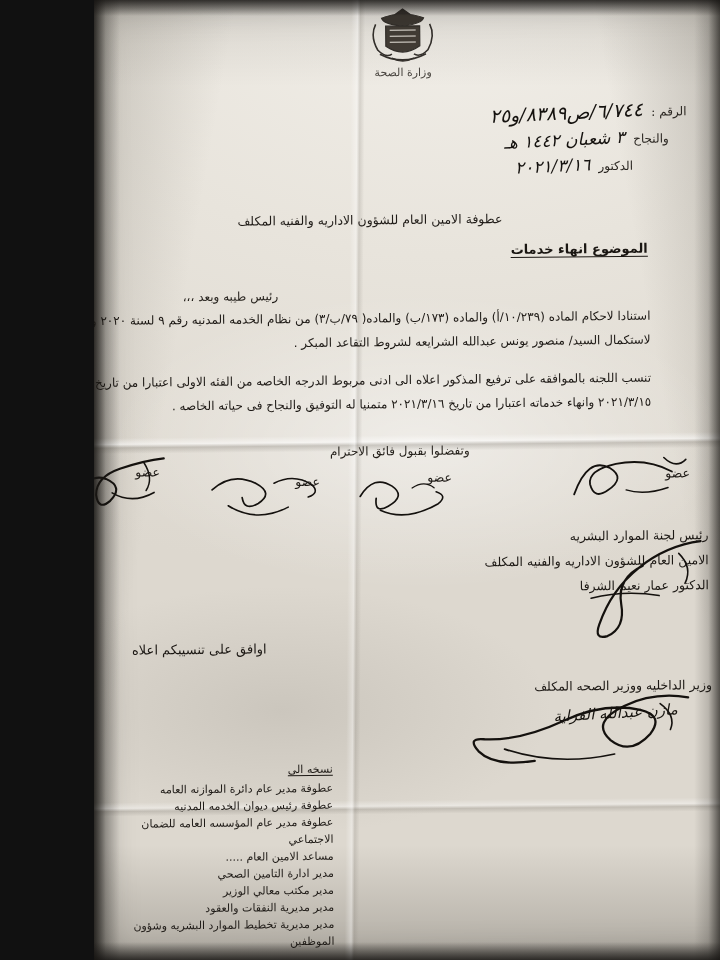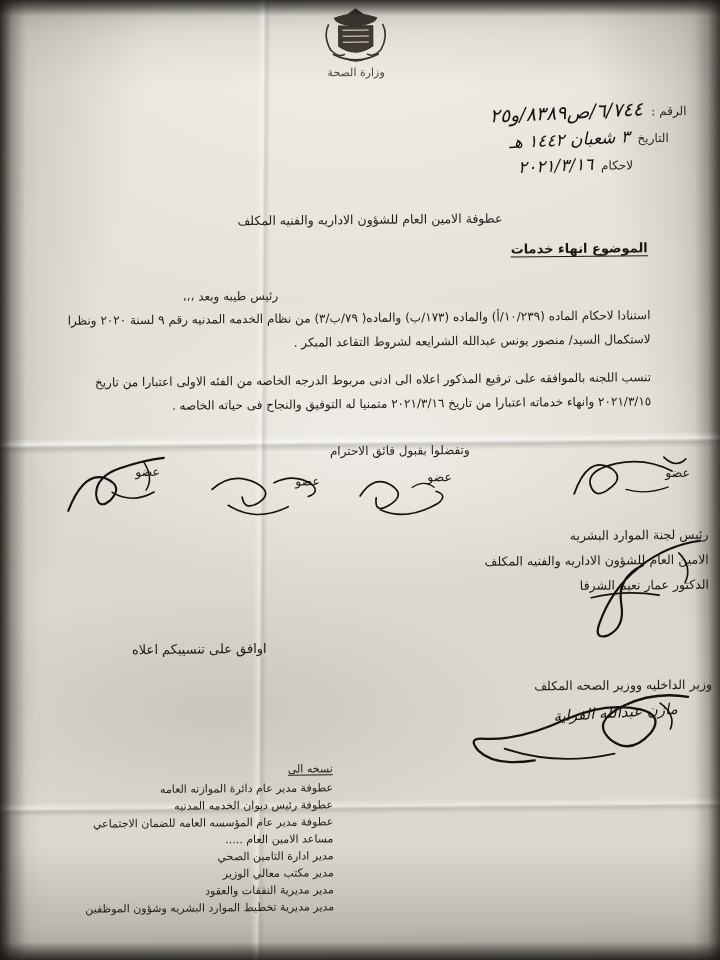--- a/index.html
+++ b/index.html
@@ -10,21 +10,21 @@
   body {
     width: 720px;
     height: 960px;
     overflow: hidden;
     font-family: "DejaVu Sans", sans-serif;
   }
 
   
   #page {
     position: relative;
-    width: 720px;
+    width: 626px;
     height: 960px;
     background: #7dd3fc;
     overflow: hidden;
   }
 
   .paper {
     position: absolute;
     left: 0;
     top: 0;
     width: 720px;
@@ -321,25 +321,25 @@
       </svg>
     </div>
     <div class="ministry">وزارة الصحة</div>
 
     <div class="hw-block">
       <div class="hw-row r1">
         <span class="hw-label">الرقم :</span>
         <span class="hw-val">٦/٧٤٤/ص٨٣٨٩/و٢٥</span>
       </div>
       <div class="hw-row r2">
-        <span class="hw-label">التاريخ</span>
+        <span class="hw-label">والنجاح</span>
         <span class="hw-val small">٣ شعبان ١٤٤٢ هـ</span>
       </div>
       <div class="hw-row r3">
-        <span class="hw-label">لاحكام</span>
+        <span class="hw-label">الدكتور</span>
         <span class="hw-val small">٢٠٢١/٣/١٦</span>
       </div>
     </div>
 
     <div class="addressee">عطوفة الامين العام للشؤون الاداريه والفنيه المكلف</div>
     <div class="subject">الموضوع انهاء خدمات</div>
 
     <div class="greeting">رئيس طيبه وبعد ،،،</div>
     <div class="para p1">استنادا لاحكام الماده (١٠/٢٣٩/أ) والماده (١٧٣/ب) والماده( ٧٩/ب/٣) من نظام الخدمه المدنيه رقم ٩ لسنة ٢٠٢٠ ونظرا لاستكمال السيد/ منصور يونس عبدالله الشرايعه لشروط التقاعد المبكر .</div>
     <div class="para p2">تنسب اللجنه بالموافقه على ترفيع المذكور اعلاه الى ادنى مربوط الدرجه الخاصه من الفئه الاولى اعتبارا من تاريخ ٢٠٢١/٣/١٥ وانهاء خدماته اعتبارا من تاريخ ٢٠٢١/٣/١٦ متمنيا له التوفيق والنجاح فى حياته الخاصه .</div>

